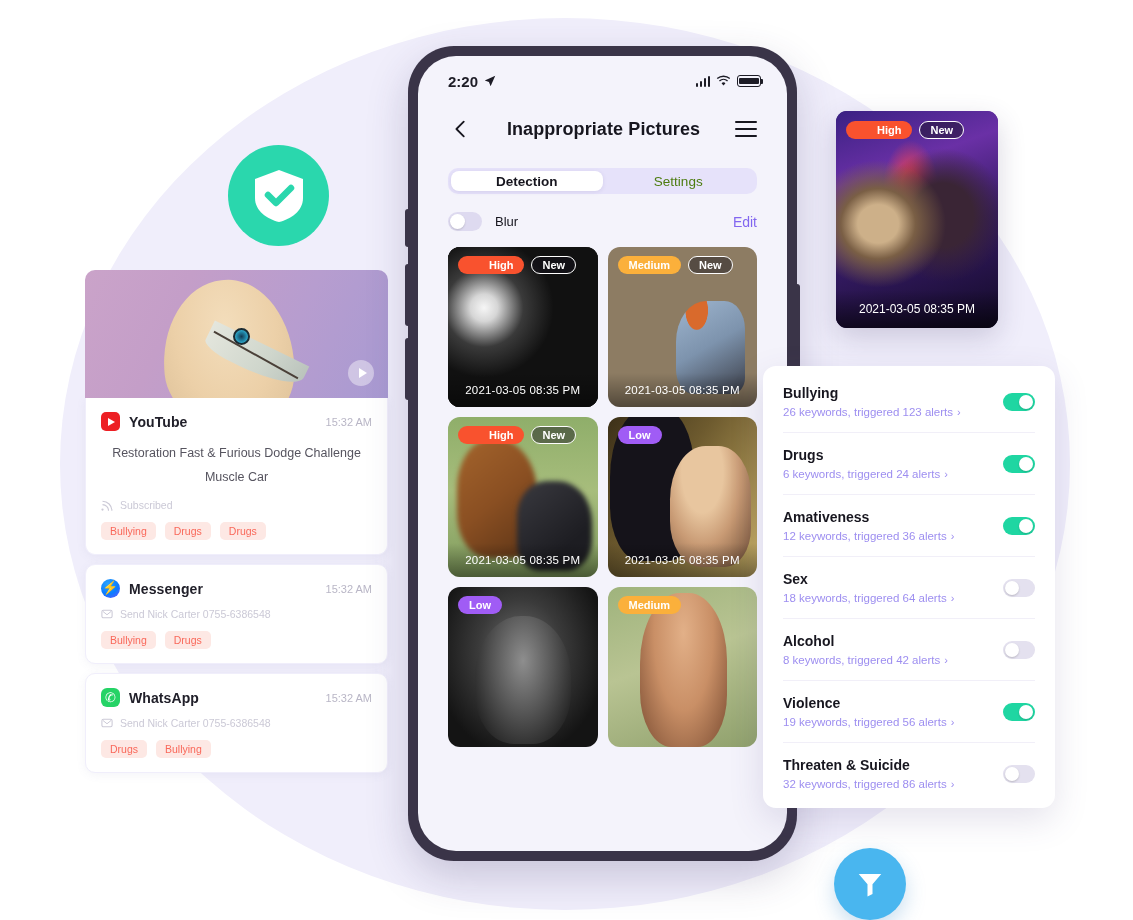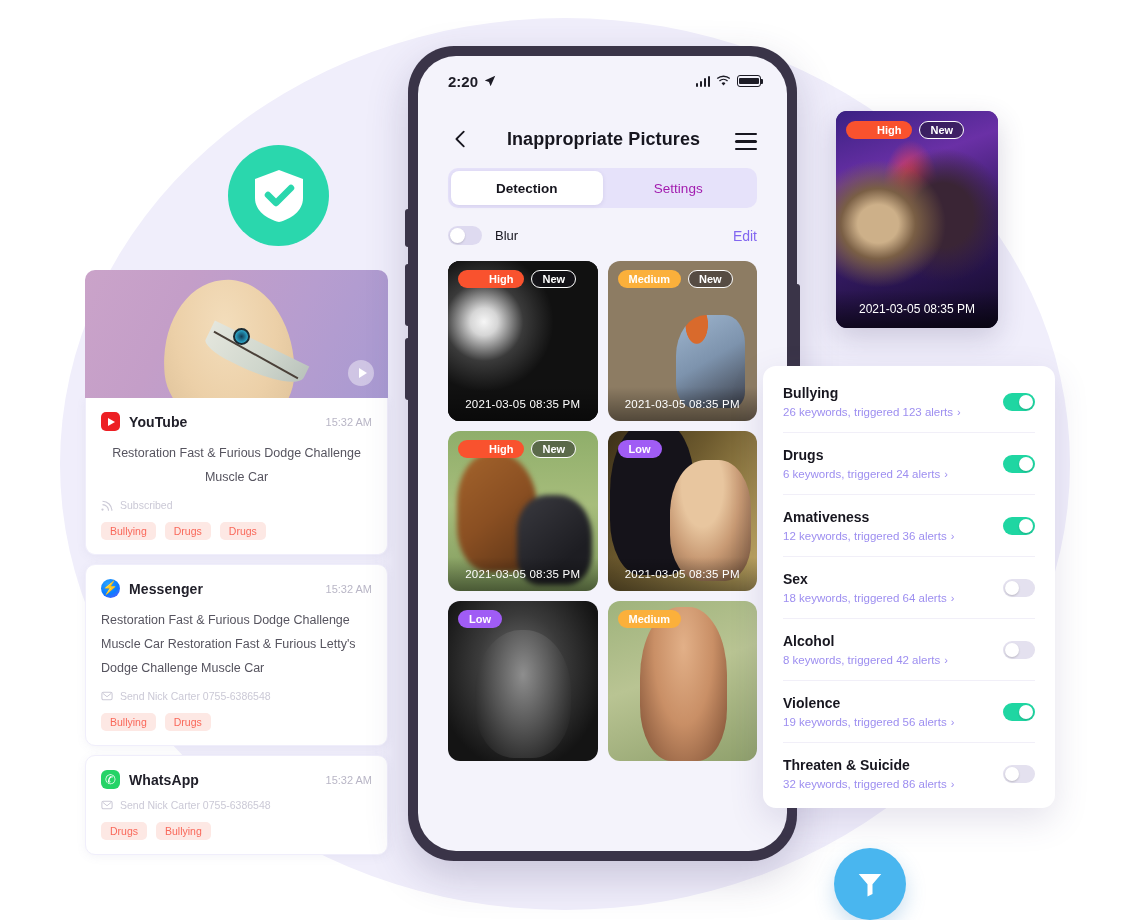--- a/index.html
+++ b/index.html
@@ -141,32 +141,32 @@
   .sb-right { display:flex; align-items:center; gap:6px; }
   .bars { display:flex; align-items:flex-end; gap:1.5px; height:11px; }
   .bars i { display:block; width:2.5px; background:#1d1c26; border-radius:1px; }
   .bars i:nth-child(1){height:4px} .bars i:nth-child(2){height:6px}
   .bars i:nth-child(3){height:8.5px} .bars i:nth-child(4){height:11px}
   .batt { width:24px;height:11.5px;border:1.3px solid #1d1c26;border-radius:3px;padding:1.3px; position:relative;}
   .batt::after{content:"";position:absolute;right:-3.4px;top:3.2px;width:2px;height:4.5px;background:#1d1c26;border-radius:0 1px 1px 0;}
   .batt i{display:block;height:100%;width:100%;background:#1d1c26;border-radius:1px;}
 
   
-  .navbar { display:flex; align-items:flex-end; justify-content:space-between;
+  .navbar { display:flex; align-items:center; justify-content:space-between;
             padding: 6px 30px 0 32px; height:48px; }
   .nav-title { font-size:18px; font-weight:700; color:#17161f; letter-spacing:.1px; }
   .nav-back { width:22px; height:22px; color:#17161f; cursor:pointer; }
   .nav-menu { width:22px; height:17px; display:flex; flex-direction:column; justify-content:space-between; cursor:pointer; }
   .nav-menu i { display:block; height:2.3px; background:#17161f; border-radius:2px; }
 
   
-  .segment { margin: 18px 30px 0 30px; height:40px; background:#e6e2fa;
+  .segment { margin: 18px 30px 0 30px; height:26px; background:#e6e2fa;
              border-radius:10px; display:flex; padding:3px; }
   .seg-item { flex:1; display:flex; align-items:center; justify-content:center;
-              font-size:13.5px; color:#a21caf; border-radius:8px; cursor:pointer; }
+              font-size:13.5px; color:#4d7c0f; border-radius:8px; cursor:pointer; }
   .seg-item.active { background:#fff; color:#16151e; font-weight:700;
                      box-shadow:0 1px 4px rgba(90,80,140,.13); }
 
   
   .blurrow { display:flex; align-items:center; justify-content:space-between;
              margin: 18px 30px 0 30px; }
   .blurleft { display:flex; align-items:center; gap:13px; }
   .toggle { width:34px; height:19px; border-radius:11px; background:#dedaf0; position:relative; cursor:pointer; }
   .toggle i { position:absolute; left:2px; top:2px; width:15px; height:15px;
               border-radius:50%; background:#fff; box-shadow:0 1px 2px rgba(0,0,0,.16); }
@@ -335,21 +335,20 @@
   <div class="note-card mid">
     <div class="note-head">
       <div class="note-app">
         <span class="app-ico ms">
             <span>⚡</span>
           </span>
         <span class="app-name">Messenger</span>
       </div>
       <span class="note-time">15:32 AM</span>
     </div>
-    <div class="note-body">Restoration Fast &amp; Furious Dodge Challenge Muscle Car Restoration Fast &amp; Furious Letty's Dodge Challenge Muscle Car</div>
     <div class="note-meta">
       <svg class="meta-ico" viewBox="0 0 16 16">
         <rect x="1.2" y="3" width="13.6" height="10" rx="2" stroke="currentColor" stroke-width="1.4" fill="none"></rect>
         <path d="M2.5 4.5 8 9l5.5-4.5" stroke="currentColor" stroke-width="1.3" fill="none"></path>
       </svg>
       <span>Send  Nick Carter 0755-6386548</span>
     </div>
     <div class="tags">
       <span class="tag">Bullying</span>
       <span class="tag">Drugs</span>

